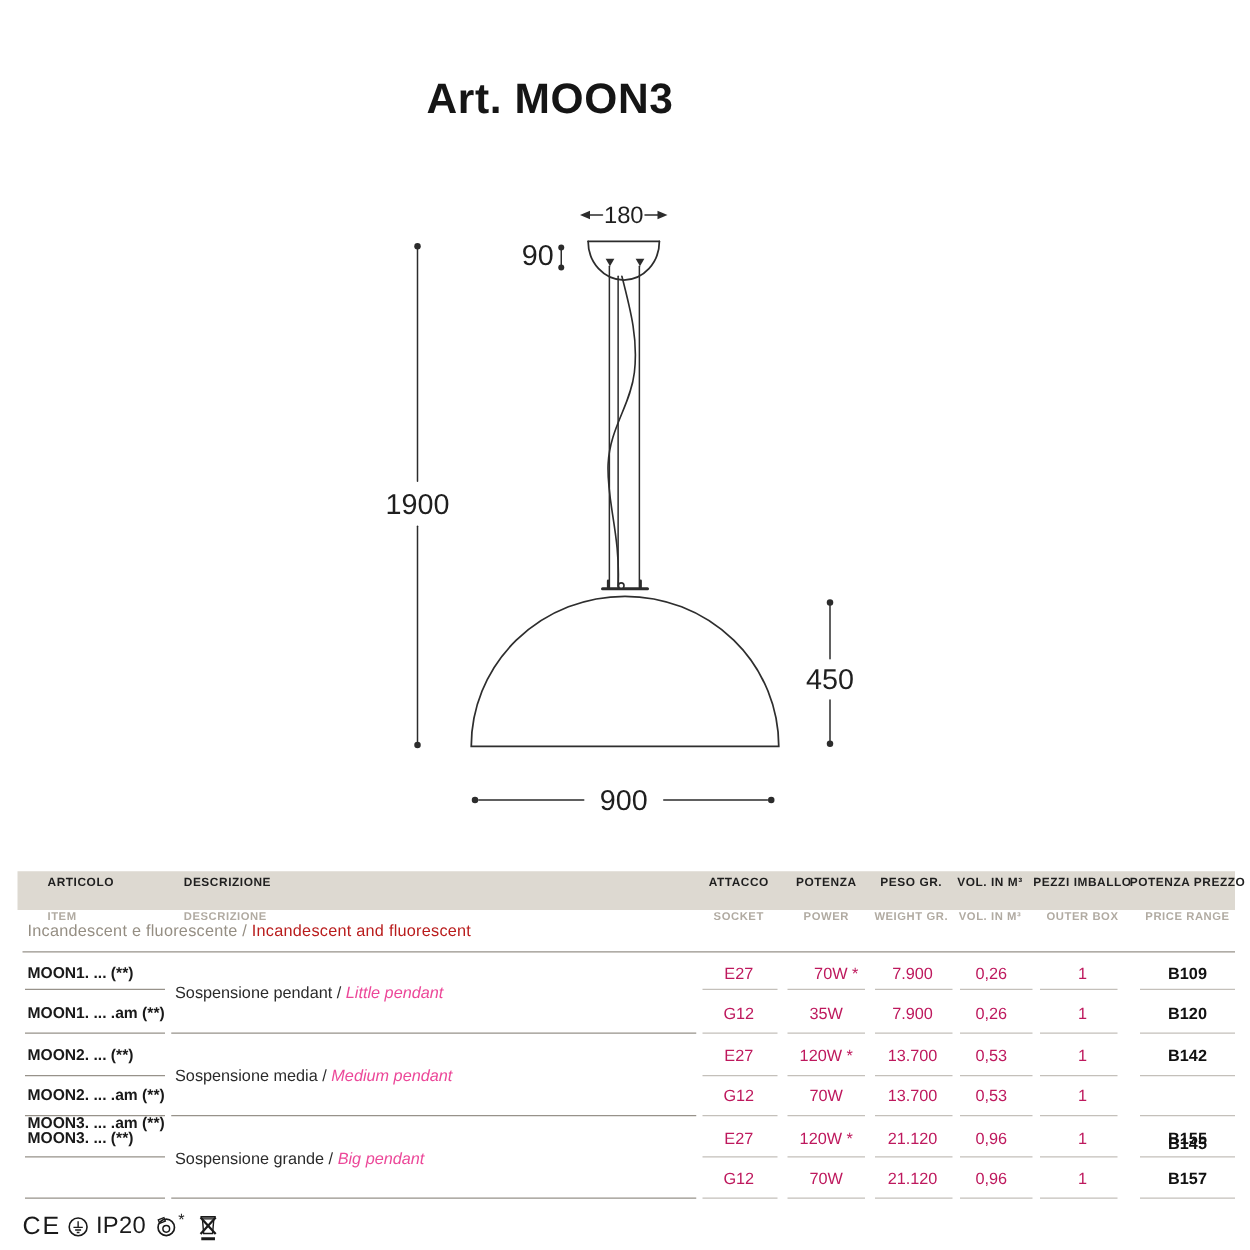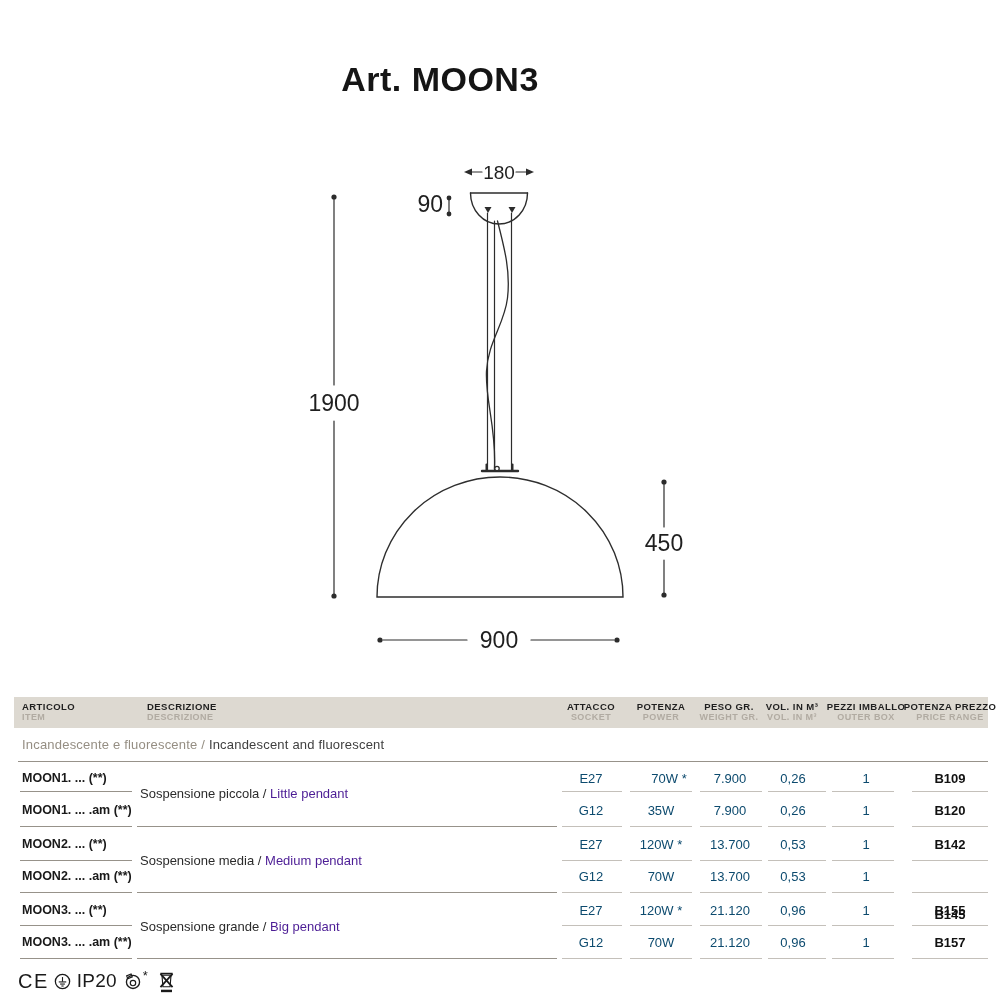--- a/index.html
+++ b/index.html
@@ -6,30 +6,30 @@
   .page{position:relative;width:1000px;height:1000px;background:#fff;overflow:hidden;
         font-family:"Liberation Sans", sans-serif;color:#1f1f1f;}
   .title{position:absolute;left:0;top:60px;width:880px;text-align:center;
          font-size:34px;font-weight:bold;letter-spacing:0.5px;color:#151515;}
   svg text{font-family:"Liberation Sans", sans-serif;}
 
   
   .thbar{position:absolute;left:14px;top:697px;width:974px;height:31px;background:#ddd9d1;}
   .th{position:absolute;top:701px;line-height:11px;white-space:nowrap;}
   .th .it{font-size:9.5px;font-weight:bold;letter-spacing:0.45px;color:#1f1f1f;}
-  .th .en{font-size:9px;font-weight:bold;letter-spacing:0.45px;color:#b1aba2;}
+  .th .en{font-size:9px;font-weight:bold;letter-spacing:0.45px;color:#b1aba2;margin-top:16px;}
   .thc{transform:translateX(-50%);text-align:center;}
   .section{position:absolute;left:22px;top:737px;font-size:13px;letter-spacing:0.2px;white-space:nowrap;}
   .section .it{color:#958e83;}
-  .section .en{color:#404040;}
+  .section .en{color:#b91c1c;}
   .art{position:absolute;left:22px;font-size:12.5px;font-weight:bold;white-space:nowrap;color:#191919;}
   .desc{position:absolute;left:140px;font-size:13px;white-space:nowrap;}
   .desc .it{color:#2b2b2b;}
-  .desc .en{color:#4c1d95;}
-  .vc{position:absolute;transform:translateX(-50%);font-size:13px;color:#0c4a6e;white-space:nowrap;}
+  .desc .en{color:#ec4899;font-style:italic;}
+  .vc{position:absolute;transform:translateX(-50%);font-size:13px;color:#be185d;white-space:nowrap;}
   .vc.b{font-weight:bold;color:#111;}
   .ln{position:absolute;height:1px;background:#c4c0ba;}
   .lnd{background:#97928a;}
 
   
   .cert{position:absolute;left:18px;top:966px;height:30px;display:flex;align-items:center;}
   .ce{font-size:20px;font-weight:400;letter-spacing:1.5px;color:#1a1a1a;}
   .ip{font-size:19px;font-weight:400;color:#1a1a1a;letter-spacing:0.2px;}
   .ast{font-size:13px;color:#1a1a1a;position:relative;top:-6px;left:1px;}
   .ico{display:inline-block;}
@@ -103,21 +103,21 @@
       <circle cx="449" cy="198" r="2.4" fill="#2c2c2c" stroke="none"></circle>
       <circle cx="449" cy="214" r="2.4" fill="#2c2c2c" stroke="none"></circle>
       <text x="443" y="212" text-anchor="end" font-size="23" fill="#1f1f1f" stroke="none">90</text>
     </g>
   </svg>
 
   <div>
 
     <div class="thbar"></div>
 
-    <div class="th" style="left:22px">
+    <div class="th" style="left:38px">
       <div class="it">ARTICOLO</div>
         <div class="en">ITEM</div>
       </div>
     <div class="th" style="left:147px">
       <div class="it">DESCRIZIONE</div>
         <div class="en">DESCRIZIONE</div>
       </div>
     <div class="th thc" style="left:591px">
       <div class="it">ATTACCO</div>
         <div class="en">SOCKET</div>
@@ -137,36 +137,36 @@
     <div class="th thc" style="left:866px">
       <div class="it">PEZZI IMBALLO</div>
         <div class="en">OUTER BOX</div>
       </div>
     <div class="th thc" style="left:950px">
       <div class="it">POTENZA PREZZO</div>
         <div class="en">PRICE RANGE</div>
       </div>
 
     <div class="section">
-      <span class="it">Incandescente e fluorescente /</span>
+      <span class="it">Incandescent e fluorescente /</span>
       <span class="en">Incandescent and fluorescent</span>
     </div>
 
     <div class="ln lnd" style="left:18px;top:761px;width:970px"></div>
 
     <div class="art" style="top:771px">MOON1. ... (**)</div>
     <div class="vc" style="left:591px;top:771px">E27</div>
     <div class="vc" style="left:669px;top:771px">70W *</div>
     <div class="vc" style="left:730px;top:771px">7.900</div>
     <div class="vc" style="left:793px;top:771px">0,26</div>
     <div class="vc" style="left:866px;top:771px">1</div>
     <div class="vc b" style="left:950px;top:771px">B109</div>
 
     <div class="desc" style="top:786px">
-      <span class="it">Sospensione piccola /</span>
+      <span class="it">Sospensione pendant /</span>
       <span class="en">Little pendant</span>
     </div>
 
     <div class="ln lnd" style="left:20px;top:791px;width:112px"></div>
     <div class="ln" style="left:562px;top:791px;width:60px"></div>
     <div class="ln" style="left:630px;top:791px;width:62px"></div>
     <div class="ln" style="left:700px;top:791px;width:62px"></div>
     <div class="ln" style="left:768px;top:791px;width:58px"></div>
     <div class="ln" style="left:832px;top:791px;width:62px"></div>
     <div class="ln" style="left:912px;top:791px;width:76px"></div>
@@ -240,21 +240,21 @@
     </div>
 
     <div class="ln lnd" style="left:20px;top:925px;width:112px"></div>
     <div class="ln" style="left:562px;top:925px;width:60px"></div>
     <div class="ln" style="left:630px;top:925px;width:62px"></div>
     <div class="ln" style="left:700px;top:925px;width:62px"></div>
     <div class="ln" style="left:768px;top:925px;width:58px"></div>
     <div class="ln" style="left:832px;top:925px;width:62px"></div>
     <div class="ln" style="left:912px;top:925px;width:76px"></div>
 
-    <div class="art" style="top:935px">MOON3. ... .am (**)</div>
+    <div class="art" style="top:891px">MOON3. ... .am (**)</div>
     <div class="vc" style="left:591px;top:935px">G12</div>
     <div class="vc" style="left:661px;top:935px">70W</div>
     <div class="vc" style="left:730px;top:935px">21.120</div>
     <div class="vc" style="left:793px;top:935px">0,96</div>
     <div class="vc" style="left:866px;top:935px">1</div>
     <div class="vc b" style="left:950px;top:935px">B157</div>
 
     <div class="ln lnd" style="left:20px;top:958px;width:112px"></div>
     <div class="ln lnd" style="left:137px;top:958px;width:420px"></div>
     <div class="ln" style="left:562px;top:958px;width:60px"></div>

